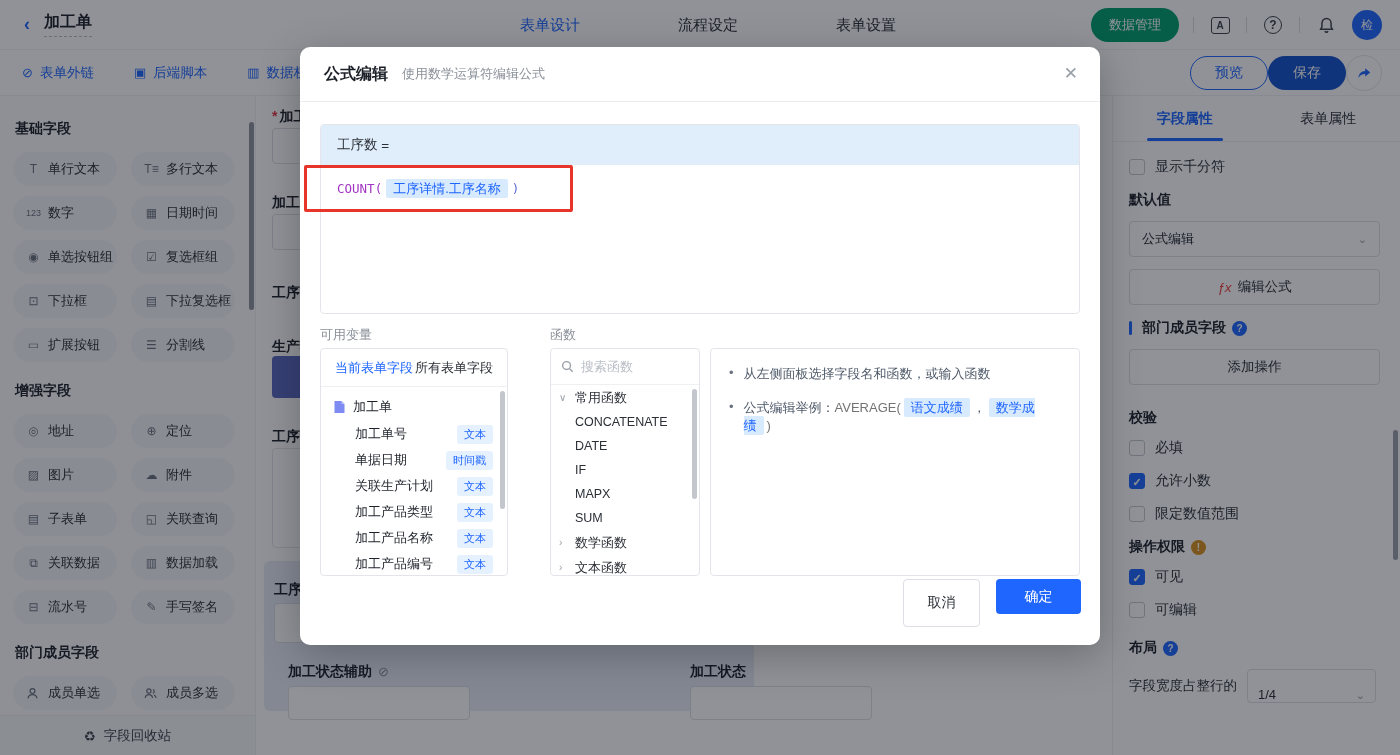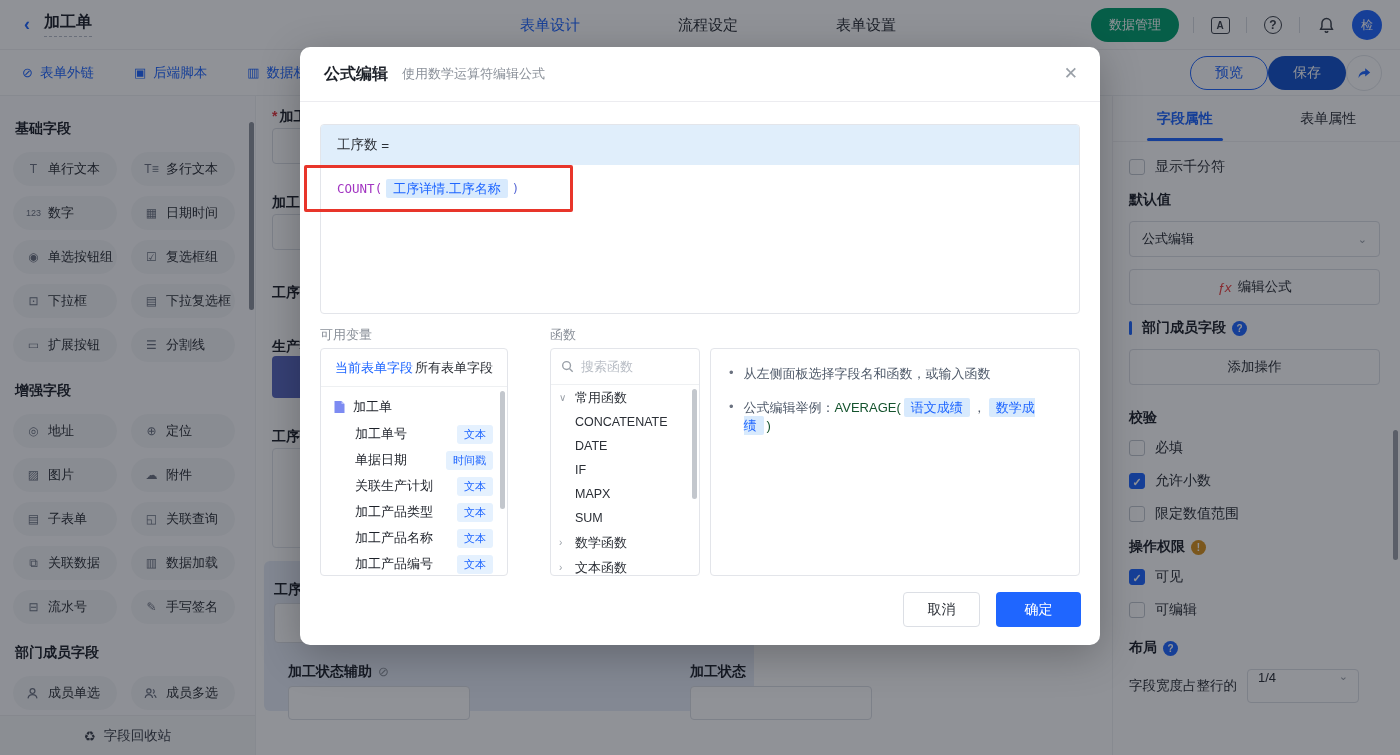--- a/index.html
+++ b/index.html
@@ -65,21 +65,21 @@
   .chk { width:16px; height:16px; border:1px solid #c3c8d0; border-radius:3px; background:#fff; flex:none; }
   .chk.on { background:#1f66ff; border-color:#1f66ff; color:#fff; font-size:11px; line-height:16px; text-align:center; font-weight:bold; }
   .rp-sec { font-size:14px; font-weight:bold; margin:10px 0 12px 0; display:flex; align-items:center; gap:6px; }
   .rp-select { height:36px; border:1px solid #dcdfe5; border-radius:4px; display:flex; align-items:center; justify-content:space-between; padding:0 12px; font-size:13px; margin-bottom:12px; cursor:pointer; background:#fff; }
   .chev { color:#9aa0a8; font-size:11px; }
   .rp-btn { height:36px; border:1px solid #dcdfe5; border-radius:4px; display:flex; align-items:center; justify-content:center; gap:6px; font-size:13.5px; color:#2b2f36; background:#fff; cursor:pointer; margin-bottom:14px; width:100%; }
   .bluebar { display:inline-block; width:3px; height:14px; background:#1f66ff; border-radius:2px; margin-right:4px; }
   .q-blue { width:15px; height:15px; border-radius:50%; background:#1f66ff; color:#fff; font-size:10px; font-weight:bold; display:flex; align-items:center; justify-content:center; }
   .q-orange { width:15px; height:15px; border-radius:50%; background:#d9931e; color:#fff; font-size:10px; font-weight:bold; display:flex; align-items:center; justify-content:center; }
   .layout-row { display:flex; align-items:center; gap:10px; font-size:13.5px; color:#2b2f36; }
-  .layout-select { width:112px; height:34px; border:1px solid #dcdfe5; border-radius:4px; display:flex; align-items:flex-start; justify-content:space-between; padding:0 10px; font-size:13px; cursor:pointer; }
+  .layout-select { width:129px; height:34px; border:1px solid #dcdfe5; border-radius:4px; display:flex; align-items:flex-end; justify-content:space-between; padding:0 10px; font-size:13px; cursor:pointer; }
 
   
   .dim { position:absolute; inset:0; background:rgba(13,18,28,0.46); z-index:40; }
   .modal { position:absolute; left:300px; top:47px; width:800px; height:598px; background:#fff; border-radius:10px; z-index:50; box-shadow:0 10px 40px rgba(0,0,0,.25); }
   .m-head { height:55px; border-bottom:1px solid #ececf0; display:flex; align-items:center; padding:0 24px; position:relative; }
   .m-title { font-size:16px; font-weight:bold; }
   .m-sub { font-size:13px; color:#8a9099; margin-left:14px; }
   .m-close { position:absolute; right:22px; top:16px; font-size:17px; color:#9aa0a8; cursor:pointer; }
 
   .f-box { position:absolute; left:20px; top:77px; width:760px; height:190px; border:1px solid #e3e5ea; border-radius:4px; overflow:hidden; }
@@ -106,25 +106,25 @@
   .fn-search { height:36px; border-bottom:1px solid #eef0f2; display:flex; align-items:center; gap:7px; padding:0 10px; }
   .fn-ph { font-size:13px; color:#b8bdc5; }
   .fn-scroll { position:absolute; right:2px; top:40px; width:5px; height:110px; background:#c3c7cd; border-radius:3px; }
   .fn-group { display:flex; align-items:center; gap:6px; height:25px; padding-left:8px; font-size:13px; color:#2b2f36; cursor:pointer; }
   .fn-caret { color:#9aa0a8; font-size:10px; width:10px; }
   .fn-item { height:24px; line-height:24px; padding-left:24px; font-size:12.5px; color:#2b2f36; cursor:pointer; }
 
   .infobox { left:410px; width:370px; padding:16px 18px; }
   .tip { font-size:13px; color:#4e5969; margin-bottom:16px; display:flex; }
   .tip .dot { color:#6b7280; margin-right:10px; }
-  .tip .fnref { color:#14532d;margin-top:32px; }
+  .tip .fnref { color:#737373;margin-top:32px; }
   .tip .f-chip { margin:0 3px; }
 
   .m-footer { position:absolute; right:19px; bottom:18px; display:flex; gap:16px; }
-  .btn-cancel { width:77px; height:35px; border:1px solid #dcdfe5; background:#fff; border-radius:4px; font-size:14px; color:#2b2f36; cursor:pointer; }
+  .btn-cancel { width:77px; height:48px; border:1px solid #dcdfe5; background:#fff; border-radius:4px; font-size:14px; color:#2b2f36; cursor:pointer; }
   .btn-ok { width:85px; height:35px; border:none; background:#1f66ff; border-radius:4px; font-size:14px; color:#fff; cursor:pointer; }
 
   svg.ic { display:block; }
 </style>
 </head>
 <body>
 
 <div class="app">
 
   <div class="topbar">

